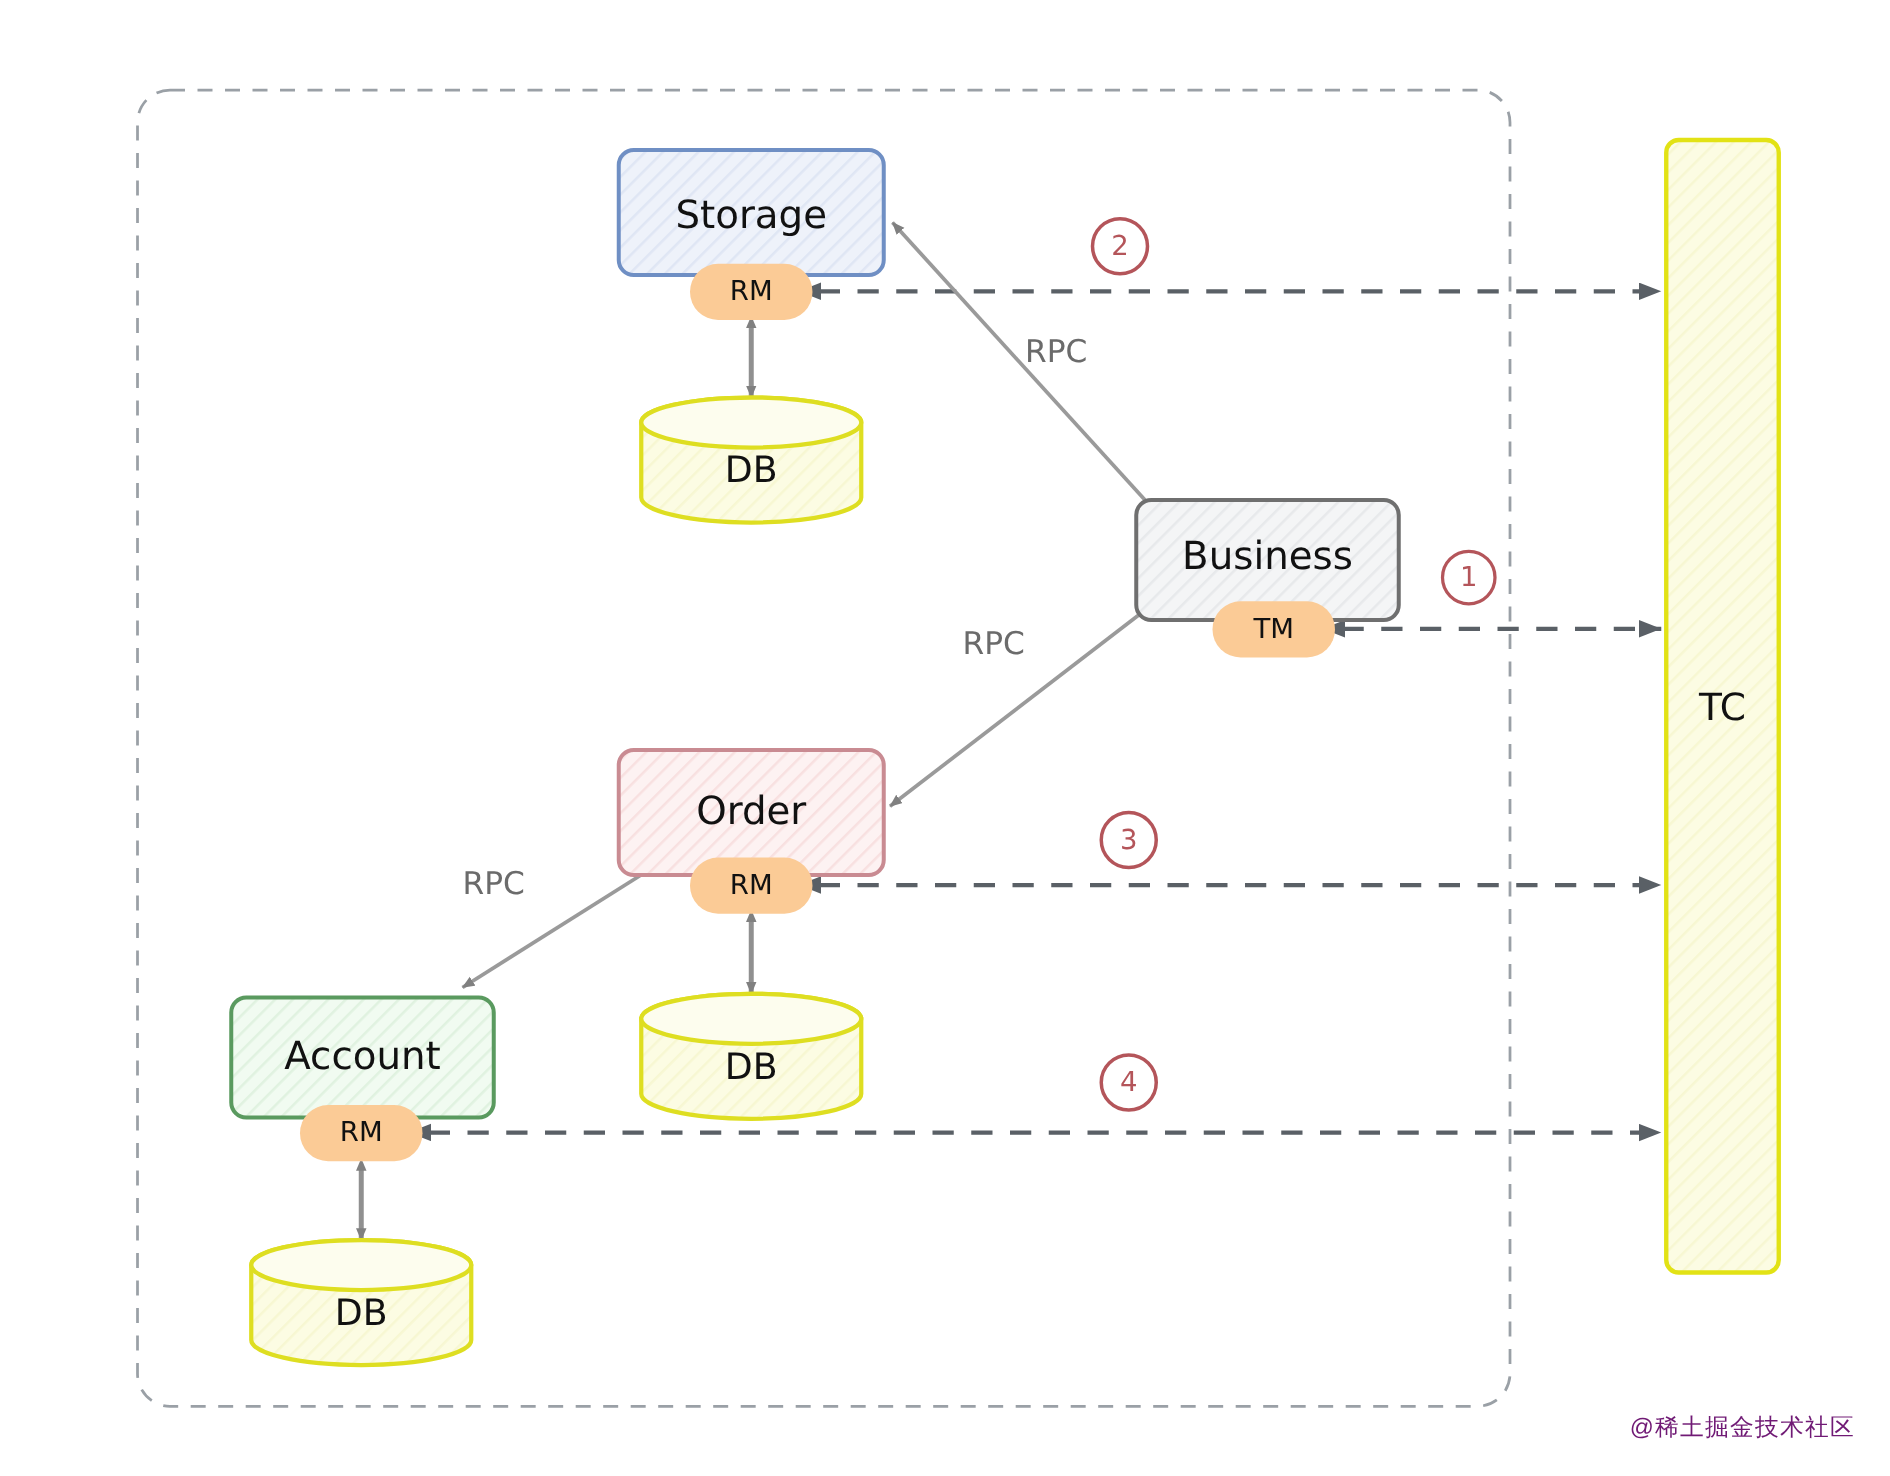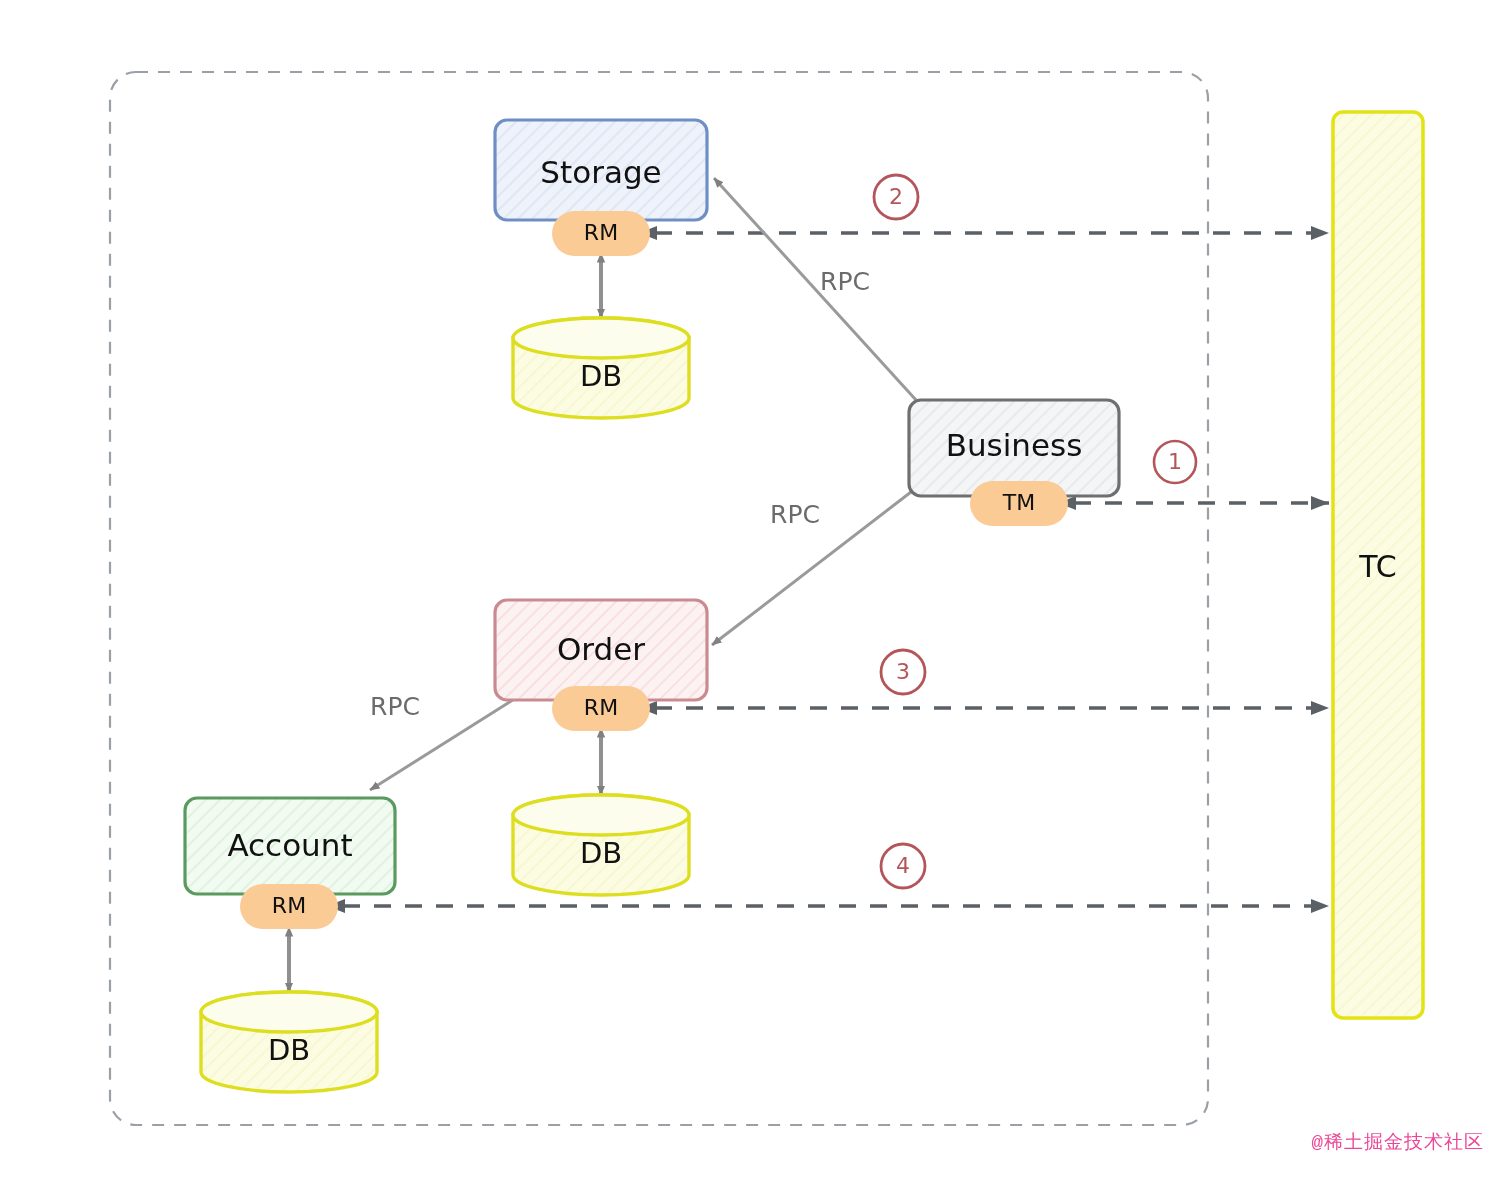--- a/index.html
+++ b/index.html
@@ -63,23 +63,23 @@
     font-family: "DejaVu Sans", sans-serif;
     font-size: 22px;
     fill: #b4555a;
     text-anchor: middle;
     dominant-baseline: middle;
   }
   .watermark {
     position: absolute;
     right: 28px;
     bottom: 26px;
-    font-family: Liberation Mono, monospace;
+    font-family: Liberation Sans, sans-serif;
     font-size: 19px;
-    color: #ec4899;
+    color: #701a75;
     letter-spacing: 1px;
     white-space: nowrap;
   }
 </style>
 </head>
 <body>
 
 <div id="canvas">
 
   <svg id="diagram-svg" viewBox="0 0 1512 1181">

